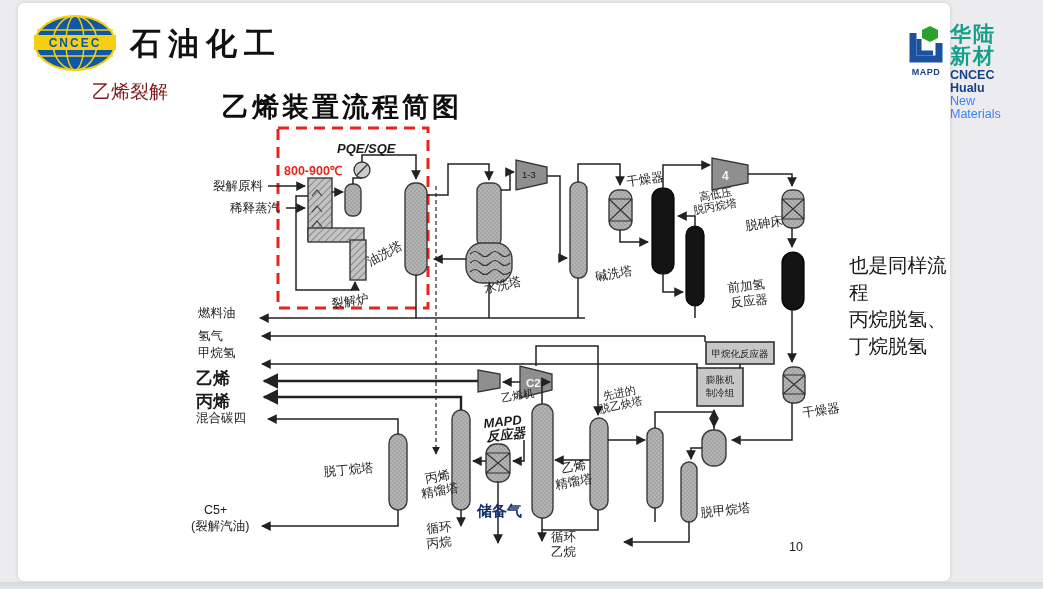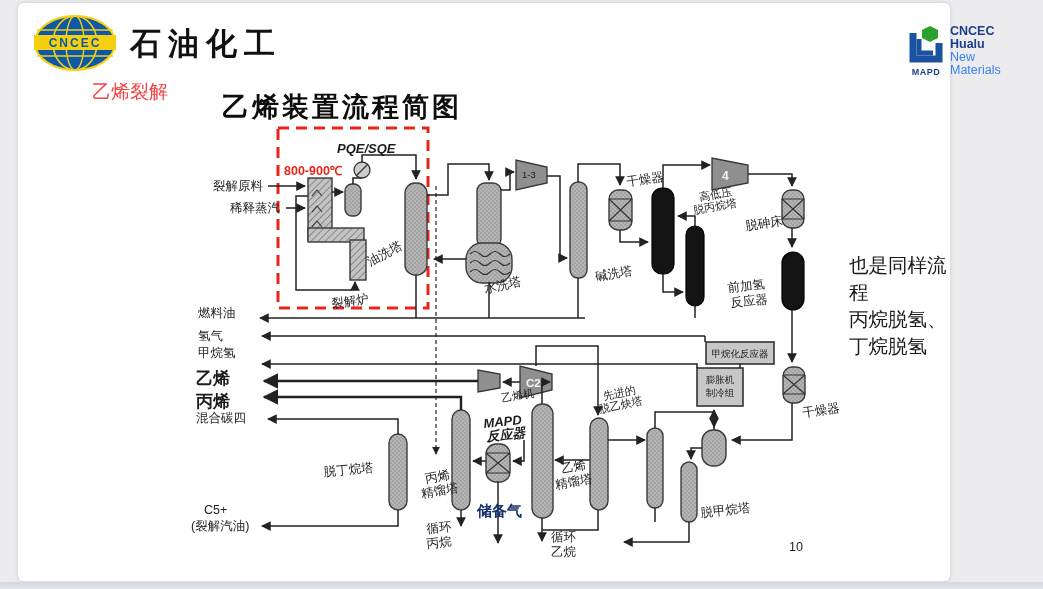--- a/index.html
+++ b/index.html
@@ -13,21 +13,21 @@
   .logo-left{position:absolute;left:14px;top:10px;width:86px;height:60px;}
   .company-title{position:absolute;left:112px;top:20px;font-family:"Liberation Serif",serif;
          font-weight:bold;font-size:31px;color:#111;letter-spacing:7px;}
   .logo-right{position:absolute;left:888px;top:20px;display:flex;align-items:flex-start;}
   .hualu-icon-wrap{width:44px;text-align:center;}
   .hualu-badge{font-size:9px;font-weight:bold;color:#1b3e8c;letter-spacing:.5px;margin-top:-2px;}
   .hualu-text{margin-left:4px;line-height:1.05;}
   .hualu-cn{font-size:21px;font-weight:bold;color:#169e8c;letter-spacing:2px;}
   .hualu-en1{font-size:12.5px;font-weight:bold;color:#1b3e8c;margin-top:2px;}
   .hualu-en2{font-size:12.5px;color:#3b82f6;}
-  .section-title{position:absolute;left:74px;top:76px;font-size:19px;color:#ef4444;}
+  .section-title{position:absolute;left:74px;top:76px;font-size:19px;color:#7f1d1d;}
   .diagram-title{position:absolute;left:204px;top:86px;font-family:"Liberation Serif",serif;
          font-weight:bold;font-size:27px;color:#0d0d0d;letter-spacing:3px;}
   .side-note{position:absolute;left:831px;top:249px;font-size:19.5px;color:#1a1a1a;line-height:27px;}
   
   svg.diagram{position:absolute;left:0;top:0;}
   .ln{fill:none;stroke:#222;stroke-width:1.5;}
   .lnT{stroke-width:2.4;}
   .lnD{stroke-dasharray:4 3;stroke-width:1.2;}
   .eq{fill:url(#dots);stroke:#3a3a3a;stroke-width:1.4;}
   .eqH{fill:url(#hatch);stroke:#3a3a3a;stroke-width:1.4;}
@@ -66,20 +66,21 @@
   <div class="logo-right">
     <div class="hualu-icon-wrap">
       <svg width="40" height="42" viewBox="0 0 40 42">
         <path d="M7 10 L7 36 L33 36 L33 20" fill="none" stroke="#1b52a0" stroke-width="7"></path>
         <path d="M13 16 L13 30 L27 30" fill="none" stroke="#1b52a0" stroke-width="5"></path>
         <polygon points="24,3 32,7 32,15 24,19 16,15 16,7" fill="#2ca02c"></polygon>
       </svg>
       <div class="hualu-badge">MAPD</div>
     </div>
     <div class="hualu-text">
+      <div class="hualu-cn">华陆新材</div>
       <div class="hualu-en1">CNCEC Hualu</div>
       <div class="hualu-en2">New Materials</div>
     </div>
   </div>
 
   <div class="section-title">乙烯裂解</div>
   <div class="diagram-title">乙烯装置流程简图</div>
 
   <div class="side-note">
     <div>也是同样流程</div>

